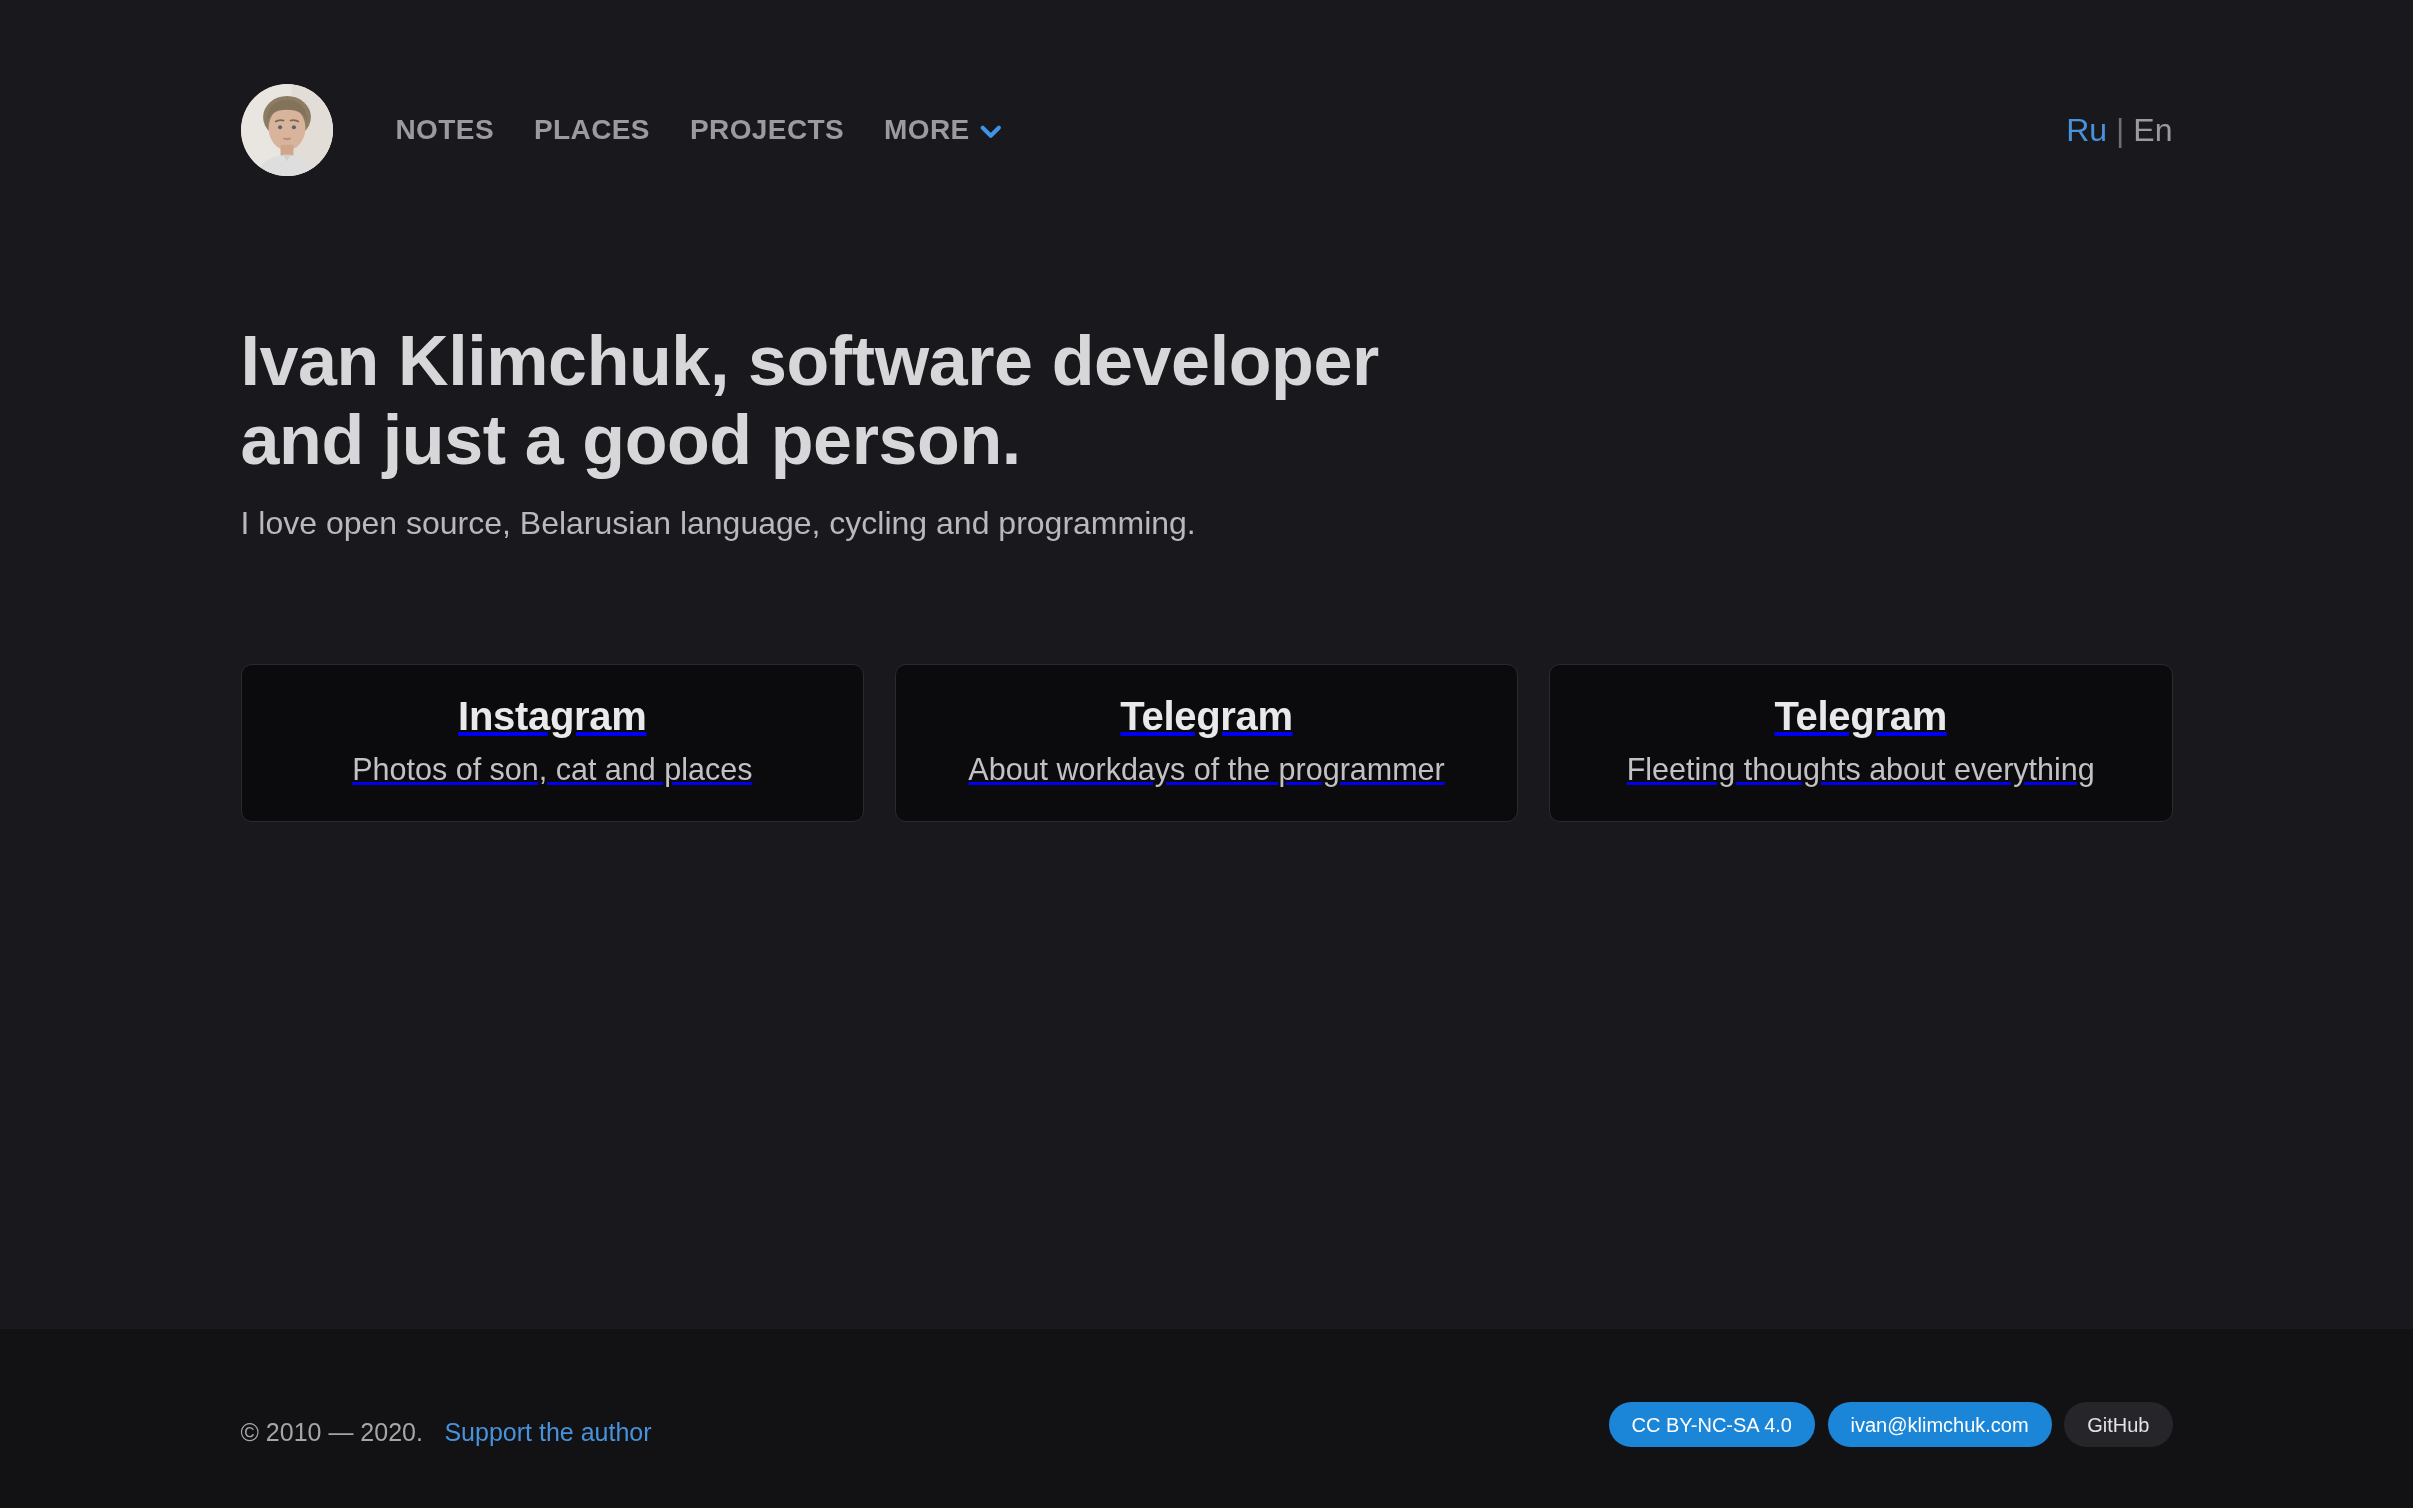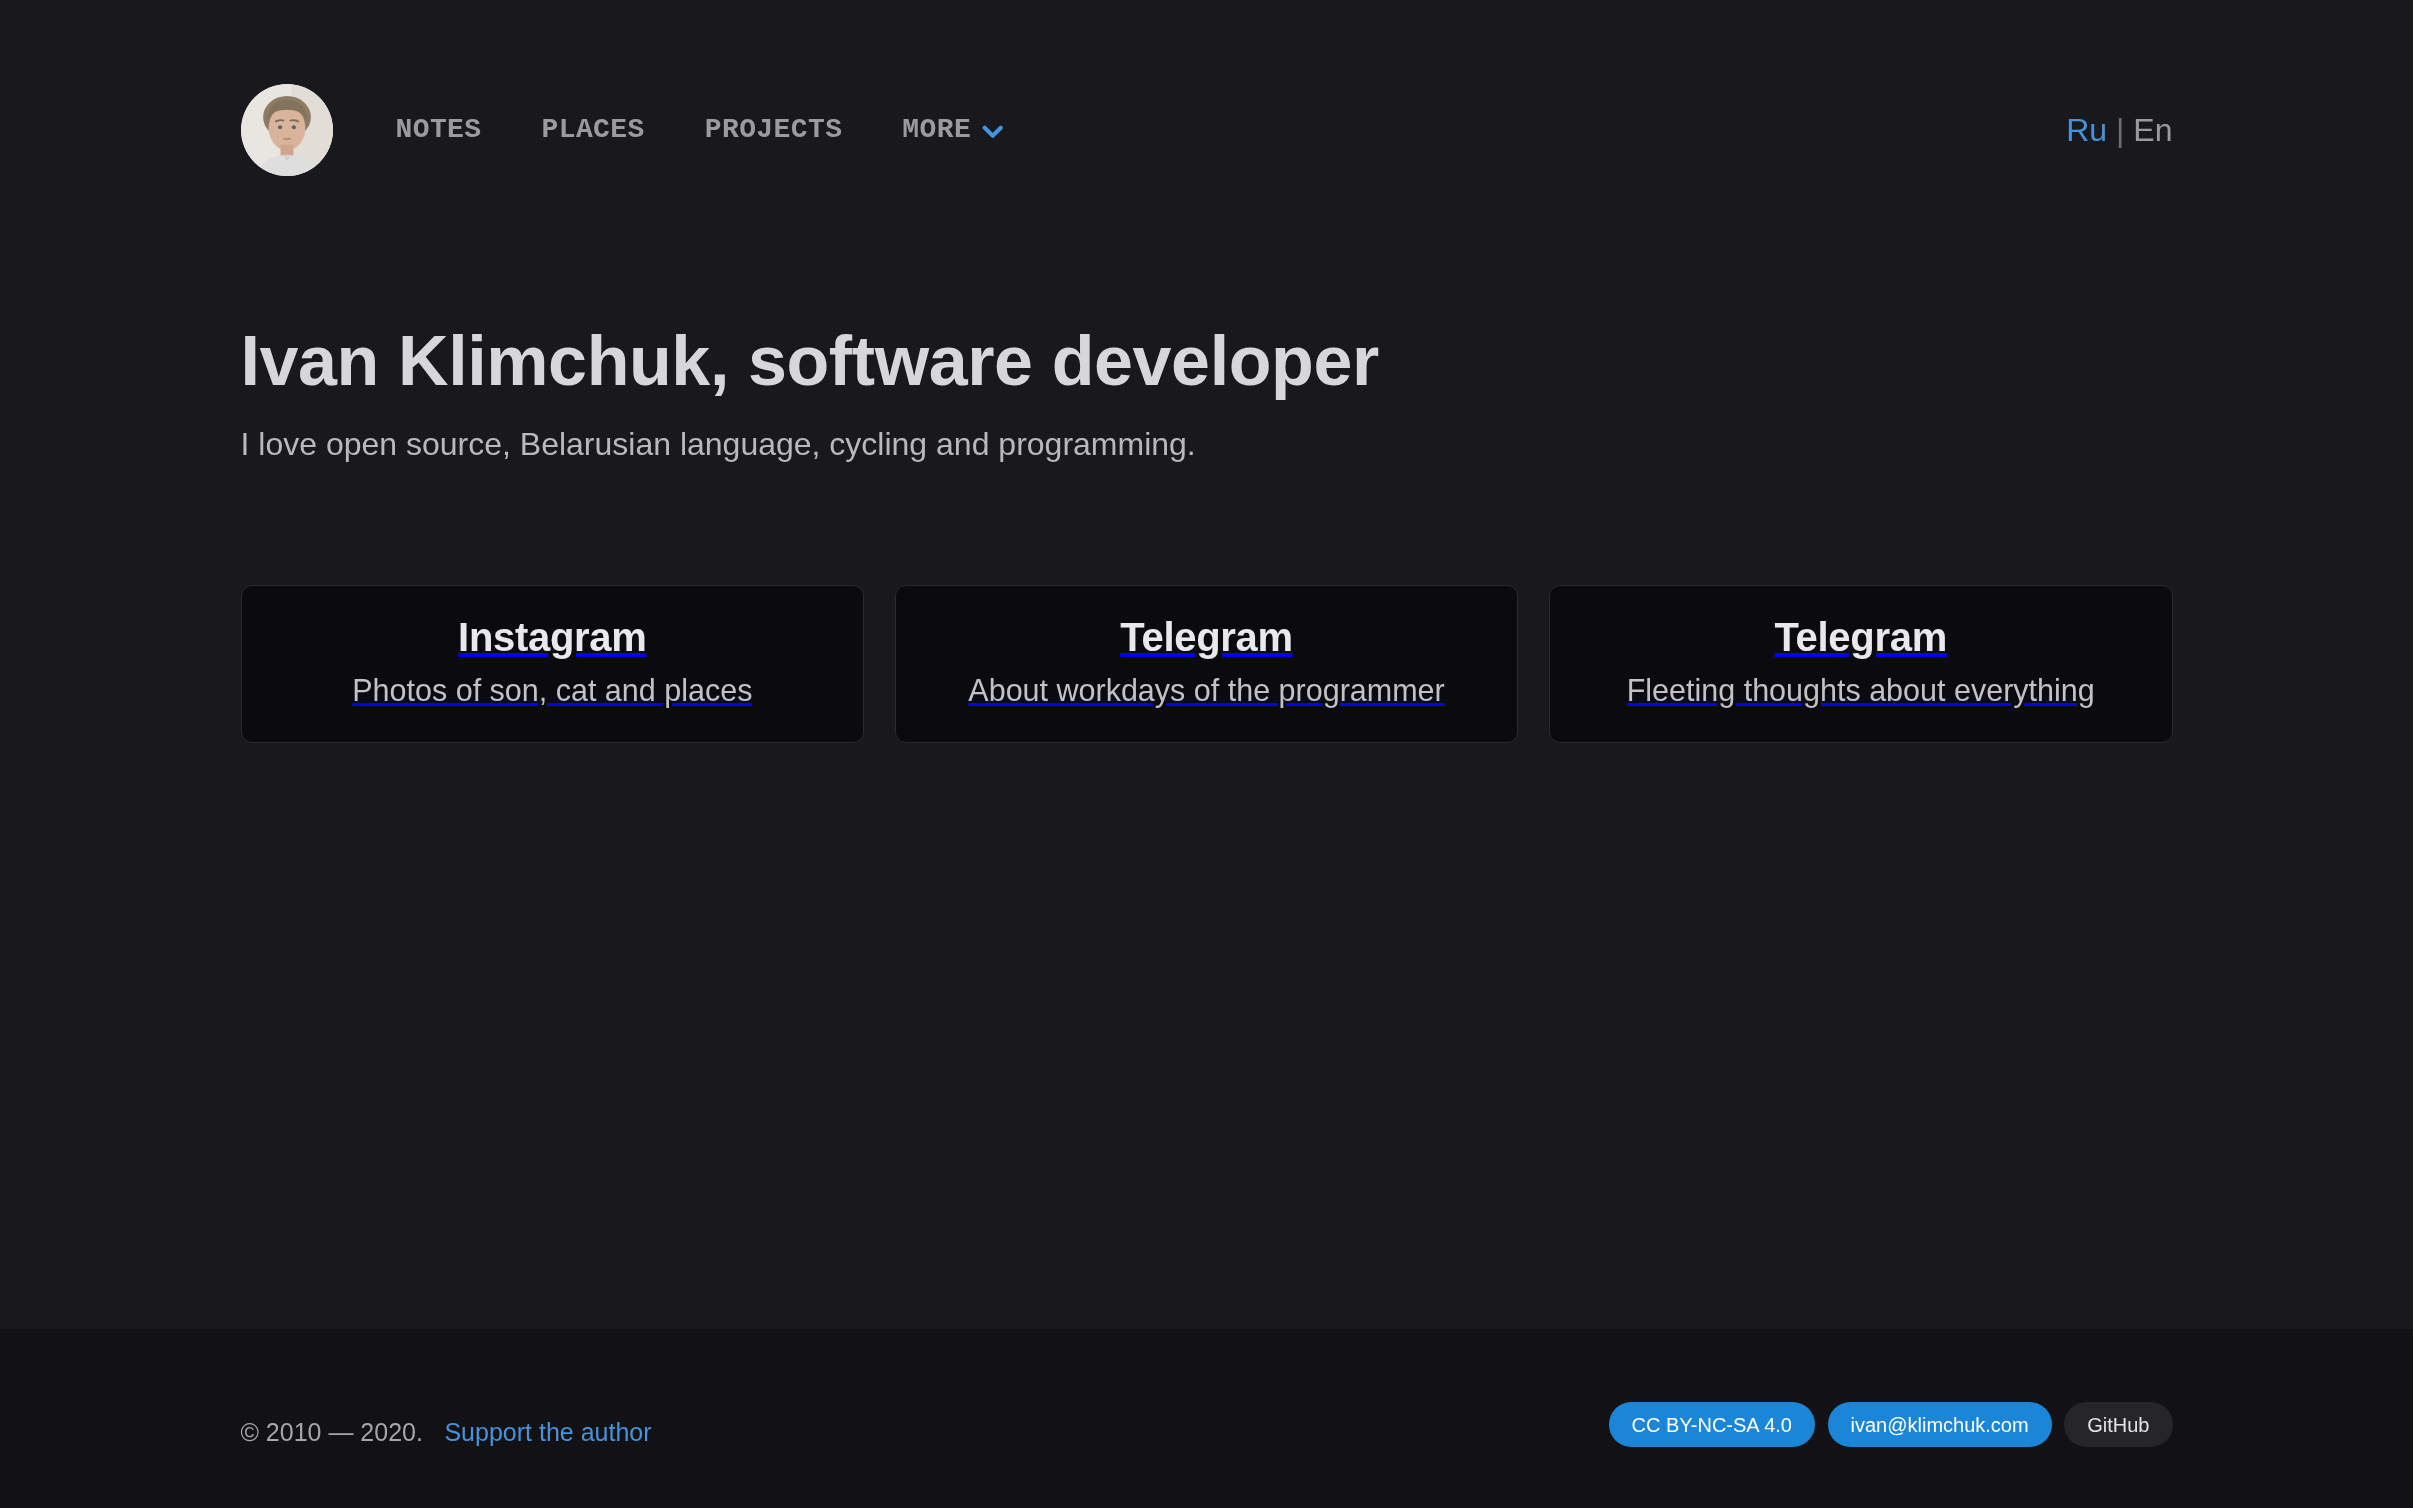--- a/index.html
+++ b/index.html
@@ -31,21 +31,21 @@
   }
   .container{width:1932px;margin:0 auto;}
   
   .header{padding-top:84px;}
   .header-inner{display:flex;align-items:center;justify-content:space-between;}
   .header-left{display:flex;align-items:center;}
   .avatar{
     width:92px;height:92px;border-radius:50%;overflow:hidden;
     flex:0 0 auto;display:block;background:#e9e6e2;
   }
-  .nav{display:flex;gap:60px;margin-left:63px;font-family:Liberation Mono, monospace;}
+  .nav{display:flex;gap:40px;margin-left:63px;}
   .nav a{
     color:var(--nav-text);text-decoration:none;
     font-size:28px;font-weight:700;letter-spacing:0.4px;
     text-transform:uppercase;line-height:1;
   }
   .nav .more{display:flex;align-items:center;gap:10.8px;cursor:pointer;}
   .chevron{display:inline-flex;margin-top:3.6px;}
   .lang{font-size:32px;line-height:1;margin-left:28px;}
   .lang a{color:var(--accent-blue);text-decoration:none;}
   .lang .sep{color:var(--muted-sep);margin:0 9px;}
@@ -154,20 +154,21 @@
     <div class="lang">
       <a href="#">Ru</a><span class="sep">|</span><span class="current">En</span>
     </div>
   </div>
 </header>
 
 <main class="container">
   <section class="hero">
     <h1>
       <span class="line">Ivan Klimchuk, software developer</span>
+      <span class="line">and just a good person.</span>
     </h1>
     <p class="subtitle">I love open source, Belarusian language, cycling and programming.</p>
   </section>
 
   <section class="cards">
     <a href="#" class="card">
       <h2>Instagram</h2>
       <p>Photos of son, cat and places</p>
     </a>
     <a href="#" class="card">

